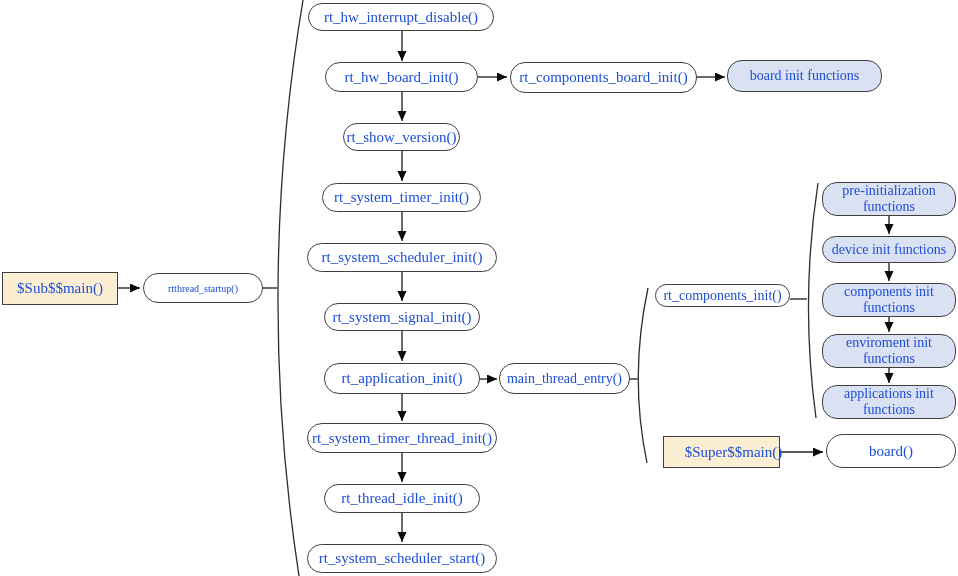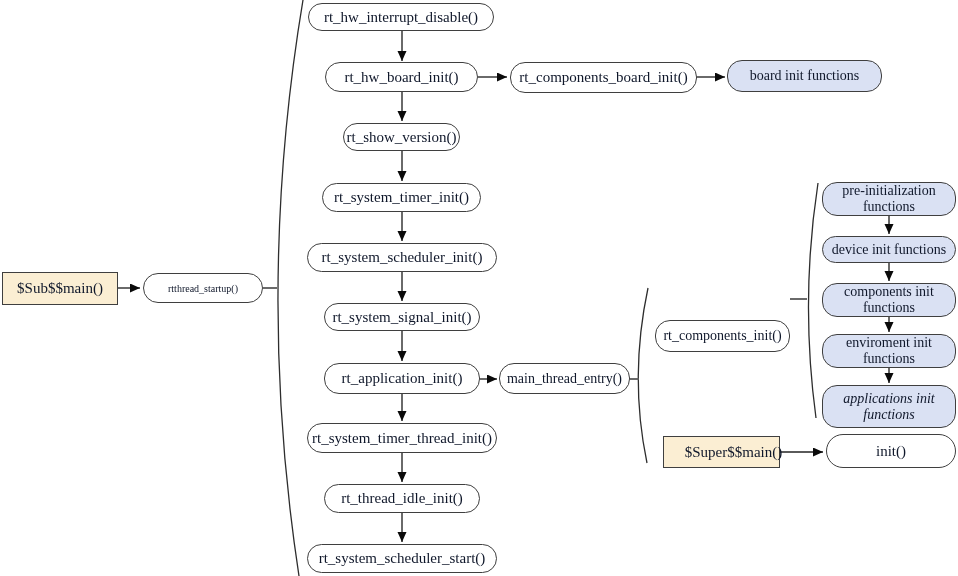--- a/index.html
+++ b/index.html
@@ -10,21 +10,21 @@
     font-family:"Liberation Serif","DejaVu Serif",serif;
     overflow:hidden;
   }
   .node{
     position:absolute;
     display:flex;align-items:center;justify-content:center;
     text-align:center;
     box-sizing:border-box;
     background:var(--node-fill,#fff);
     border:1.4px solid var(--border,#3f3f3f);
-    color:#0f172a;
+    color:#1d4ed8;
     font-size:15px;
     white-space:nowrap;
     line-height:1.1;
   }
   .pill{border-radius:15px;}
   .pill-lg{border-radius:17px;}
   .blue{
     background:var(--blue-fill,#dae1f3);
     border:1.5px solid var(--border,#3f3f3f);
     font-size:14px;
@@ -99,24 +99,24 @@
   <div class="node pill" style="left:324px;top:303px;width:156px;height:28px;">rt_system_signal_init()</div>
   <div class="node pill" style="left:324px;top:363px;width:156px;height:31px;text-align:right;">rt_application_init()</div>
   <div class="node pill" style="left:307px;top:423px;width:190px;height:30px;">rt_system_timer_thread_init()</div>
   <div class="node pill" style="left:324px;top:484px;width:156px;height:29px;">rt_thread_idle_init()</div>
   <div class="node pill" style="left:307px;top:544px;width:190px;height:29px;">rt_system_scheduler_start()</div>
 
   <div class="node pill" style="left:510px;top:62px;width:187px;height:31px;">rt_components_board_init()</div>
   <div class="node pill blue" style="left:727px;top:60px;width:155px;height:32px;white-space:nowrap;">board init functions</div>
 
   <div class="node pill" style="left:499px;top:363px;width:131px;height:31px;font-size:14px;">main_thread_entry()</div>
-  <div class="node pill" style="left:655px;top:284px;width:135px;height:32px;font-size:14px;margin-top:36px;">rt_components_init()</div>
+  <div class="node pill" style="left:655px;top:284px;width:135px;height:23px;font-size:14px;">rt_components_init()</div>
 
   <div class="node pill blue" style="left:822px;top:236px;width:134px;height:27px;white-space:nowrap;">device init functions</div>
   <div class="node pill blue" style="left:822px;top:182px;width:134px;height:34px;">pre-initialization functions</div>
   <div class="node pill blue" style="left:822px;top:283px;width:134px;height:34px;">components init functions</div>
   <div class="node pill blue" style="left:822px;top:334px;width:134px;height:34px;">enviroment init functions</div>
-  <div class="node pill blue" style="left:822px;top:385px;width:134px;height:43px;font-style:italic;">applications init functions</div>
+  <div class="node pill blue" style="left:822px;top:385px;width:134px;height:34px;">applications init functions</div>
 
   <div class="node tan" style="left:663px;top:436px;width:117px;height:32px;padding-left:24px;">$Super$$main()</div>
-  <div class="node pill-lg node" style="left:826px;top:434px;width:130px;height:34px;">init()</div>
+  <div class="node pill-lg node" style="left:826px;top:434px;width:130px;height:34px;">board()</div>
 
 </div>
 
 </body></html>

